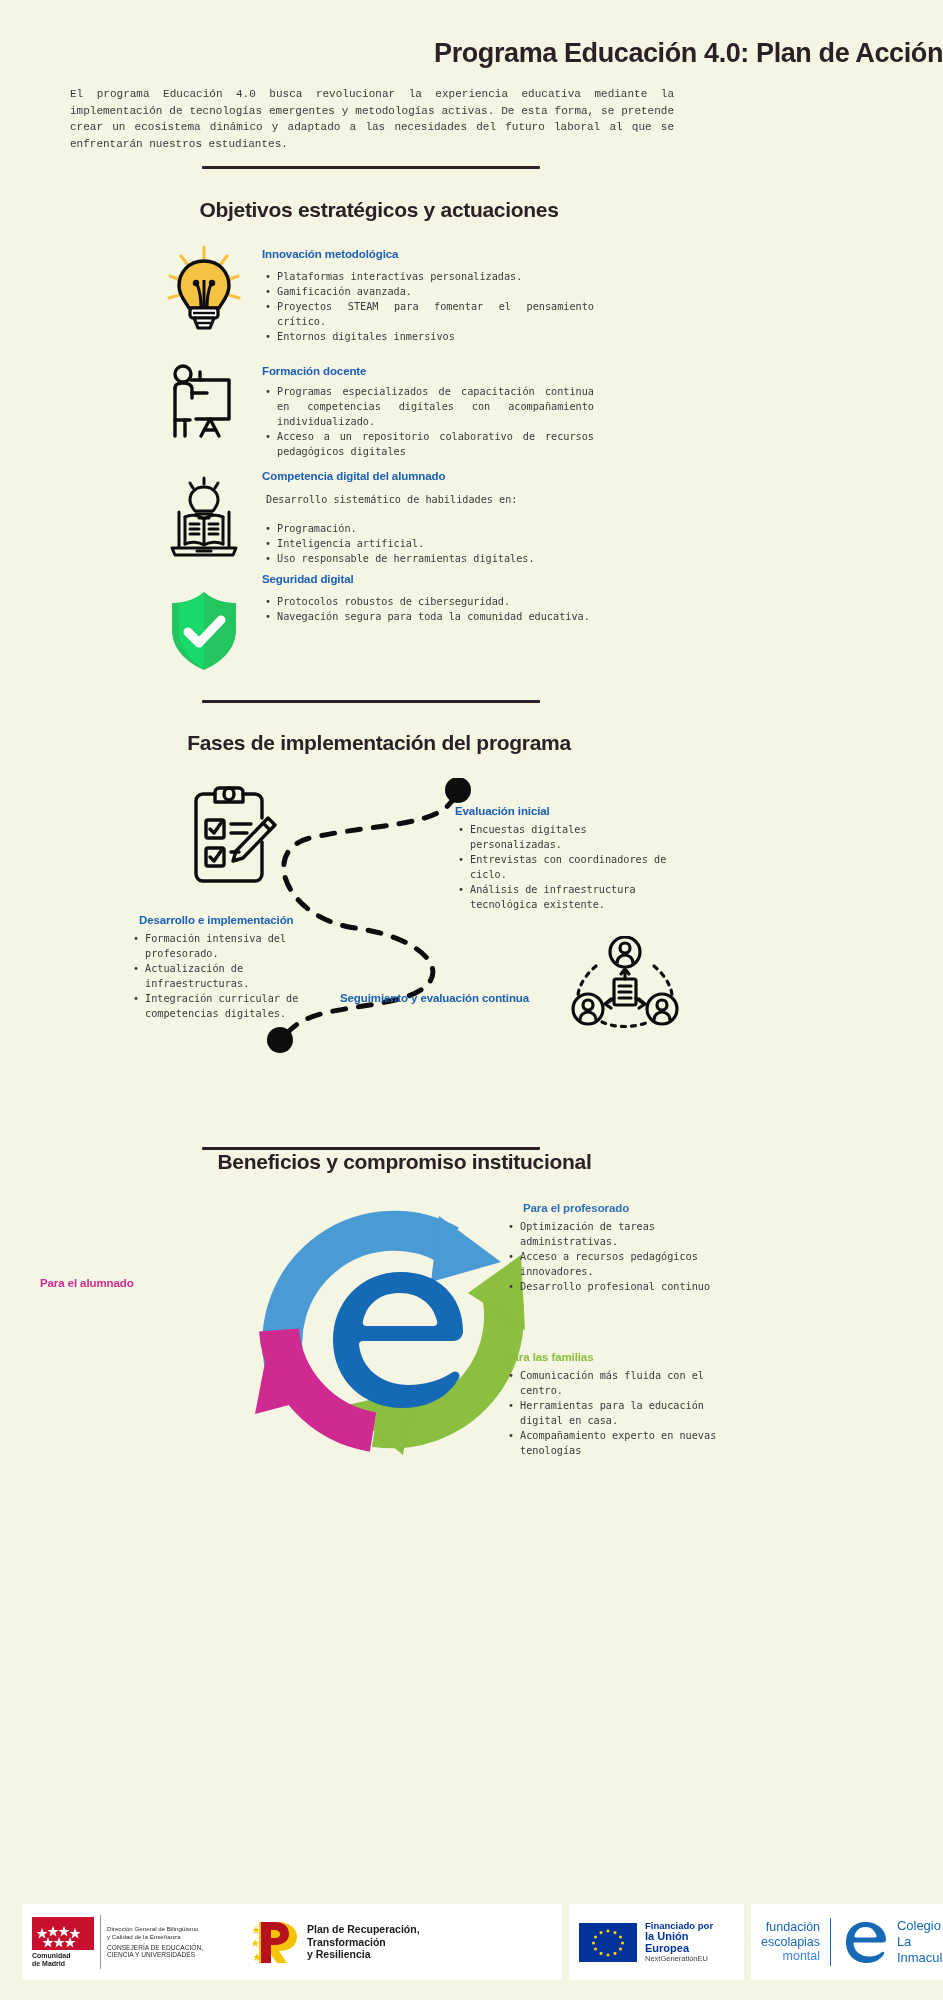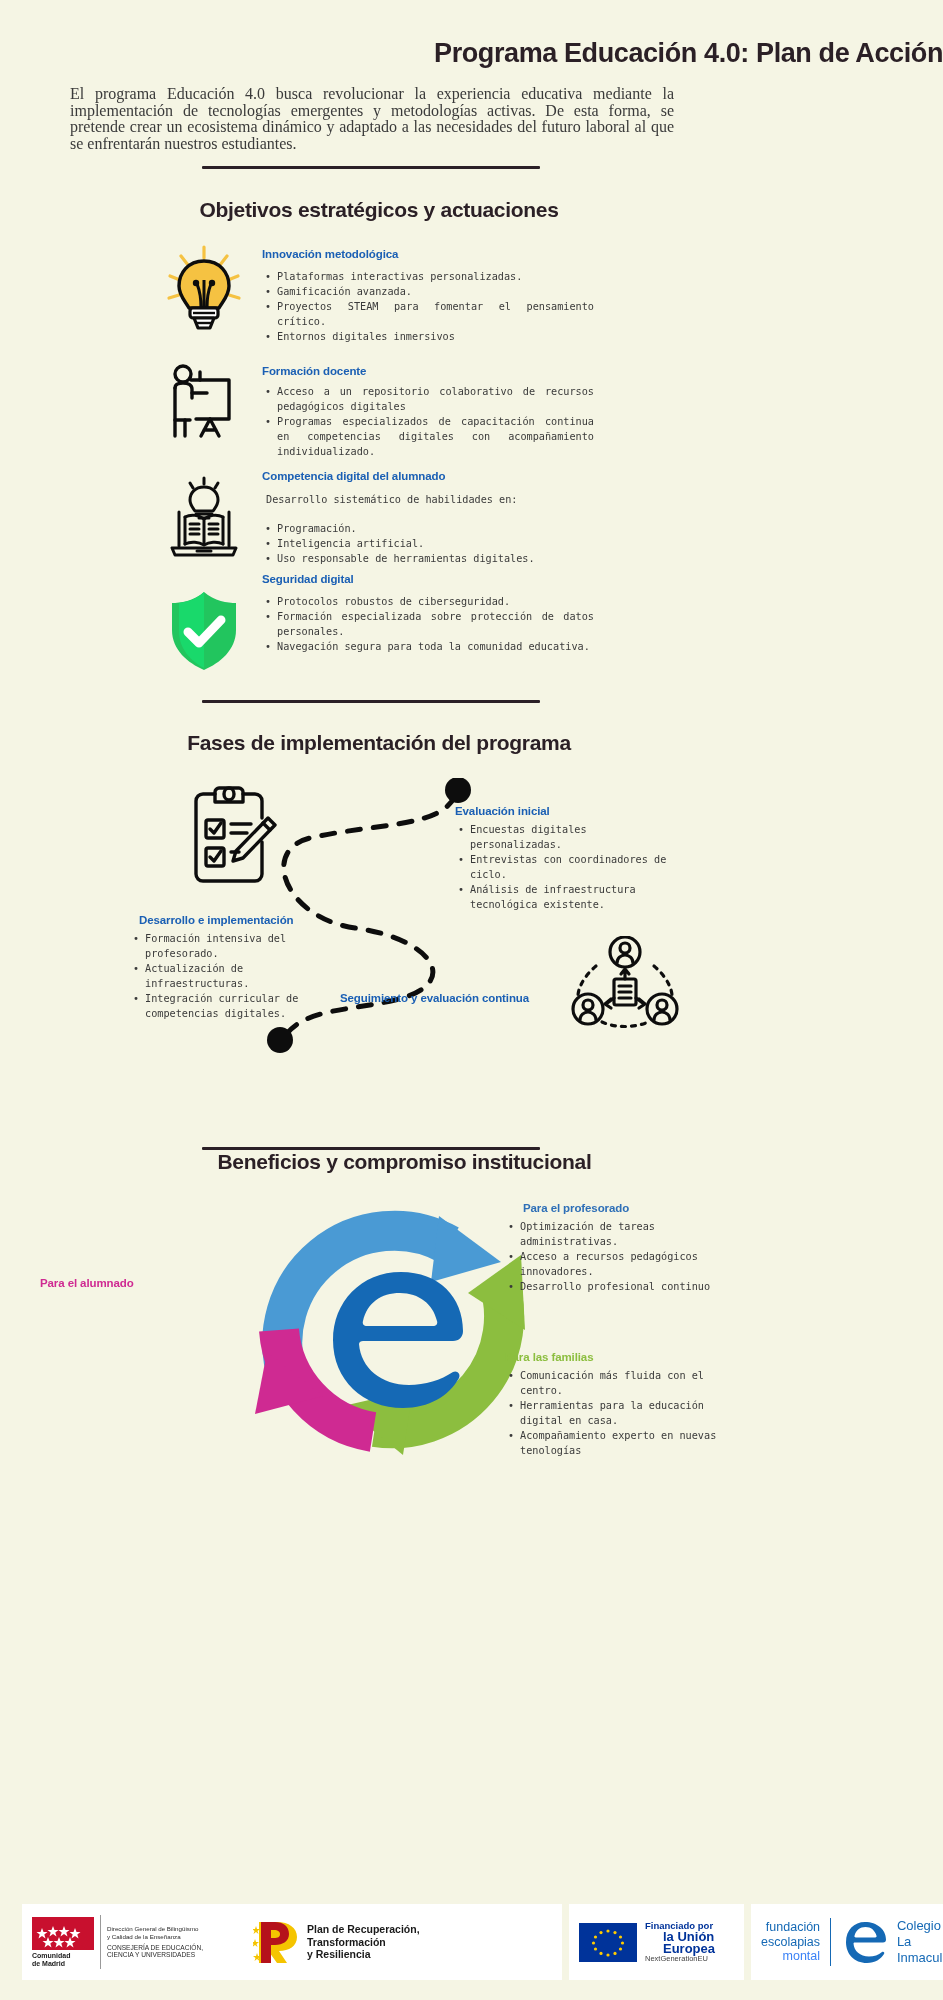--- a/index.html
+++ b/index.html
@@ -42,22 +42,22 @@
   .h-item.blue2 { color: #2e6fb7; }
   .h-item.green2{ color: #8cbe3f; }
 
   .body-text {
     font-family: "DejaVu Sans Mono", monospace;
     font-size: 10.2px;
     line-height: 15px;
     color: #3a3a3a;
   }
   .intro {
-    font-family: Liberation Serif, serif;
-    font-size: 16px;
+    font-family: Liberation Mono, monospace;
+    font-size: 11px;
     line-height: 16.5px;
     color: #3a3a3a;
     text-align: justify;
   }
   ul.blist { list-style: none; }
   ul.blist li {
     position: relative;
     padding-left: 15px;
     font-family: "DejaVu Sans Mono", monospace;
     font-size: 10.2px;
@@ -150,22 +150,22 @@
         <path d="M12 58 L27 58"></path>
         <path d="M29 31 L44 31"></path>
         <path d="M37 10 L37 18"></path>
         <path d="M28 18 L66 18 L66 57 L33 57"></path>
         <path d="M47 57 L38 74 M47 57 L56 74 M41 68 L53 68"></path>
       </g>
     </svg>
   </div>
   <div class="abs h-item" style="left:262px; top:365px; width:360px;">Formación docente</div>
   <ul class="blist abs" style="left:262px; top:384px; width:332px;">
+    <li>Programas especializados de capacitación continua en competencias digitales con acompañamiento individualizado.</li>
     <li>Acceso a un repositorio colaborativo de recursos pedagógicos digitales</li>
-    <li>Programas especializados de capacitación continua en competencias digitales con acompañamiento individualizado.</li>
   </ul>
 
   <div class="abs" style="left:163px; top:476px; width:82px; height:82px;">
     <svg width="82" height="82" viewBox="0 0 82 82">
       <g fill="none" stroke="#0d0d0d" stroke-width="3" stroke-linecap="round" stroke-linejoin="round">
         <line x1="41" y1="2" x2="41" y2="8"></line>
         <line x1="27" y1="7" x2="30" y2="12"></line>
         <line x1="55" y1="7" x2="52" y2="12"></line>
         <path d="M41 11 C32 11 27 17 27 24 C27 29 30 32 32 35 L50 35 C52 32 55 29 55 24 C55 17 50 11 41 11Z"></path>
         <line x1="33" y1="38" x2="49" y2="38"></line>
@@ -197,21 +197,20 @@
   <div class="abs" style="left:168px; top:590px; width:72px; height:82px;">
     <svg width="72" height="82" viewBox="0 0 72 82">
       <path d="M36 2 C26 11 12 13 4 13 L4 40 C4 60 20 73 36 80 C52 73 68 60 68 40 L68 13 C60 13 46 11 36 2 Z" fill="#22c55e"></path>
       <path d="M36 2 C29 9 19 12 11 13 L11 41 C11 59 23 71 36 78 C36 60 36 20 36 2 Z" fill="#19d96b"></path>
       <path d="M20 42 L31 53 L53 30" fill="none" stroke="#ffffff" stroke-width="9" stroke-linecap="round" stroke-linejoin="round"></path>
     </svg>
   </div>
   <div class="abs h-item" style="left:262px; top:573px; width:360px;">Seguridad digital</div>
   <ul class="blist abs" style="left:262px; top:594px; width:332px;">
     <li>Protocolos robustos de ciberseguridad.</li>
-    <li>Formación especializada sobre protección de datos personales.</li>
     <li>Navegación segura para toda la comunidad educativa.</li>
   </ul>
 
   <div class="divider" style="left:202px; top:700px; width:338px;"></div>
 
   <div class="abs h-section" style="left:0; top:731px; width:758px;">Fases de implementación del programa</div>
 
   <div class="abs" style="left:185px; top:782px; width:96px; height:106px;">
     <svg width="96" height="106" viewBox="0 0 96 106">
       <g fill="none" stroke="#0d0d0d" stroke-width="3.4" stroke-linecap="round" stroke-linejoin="round">
@@ -398,21 +397,21 @@
               <circle cx="22" cy="30.4" r="1.6"></circle>
             <circle cx="16.5" cy="26" r="1.6"></circle>
               <circle cx="14.5" cy="20" r="1.6"></circle>
             <circle cx="16.5" cy="14" r="1.6"></circle>
               <circle cx="22" cy="9.6" r="1.6"></circle>
           </g>
         </svg>
       </div>
       <div style="margin-left:8px;">
         <div class="tiny-b" style="font-size:9.5px;line-height:11.5px;color:#00339a;">Financiado por</div>
-        <div class="tiny-b" style="font-size:13px;line-height:11.5px;color:#00339a;margin-left:18px;">la Unión Europea</div>
+        <div class="tiny-b" style="font-size:11px;line-height:11.5px;color:#00339a;">la Unión Europea</div>
         <div class="tiny" style="font-size:7.5px;line-height:10px;color:#444;">NextGenerationEU</div>
       </div>
     </div>
 
     <div class="logo-card" style="flex:1 1 auto;">
       <div style="text-align:right;">
         <div style="font-family:'Liberation Sans',sans-serif;font-size:12.5px;line-height:14.5px;color:#1569b5;">fundación</div>
         <div style="font-family:'Liberation Sans',sans-serif;font-size:12.5px;line-height:14.5px;color:#1569b5;">escolapias</div>
         <div style="font-family:'Liberation Sans',sans-serif;font-size:12.5px;line-height:14.5px;color:#3b82f6;">montal</div>
       </div>

